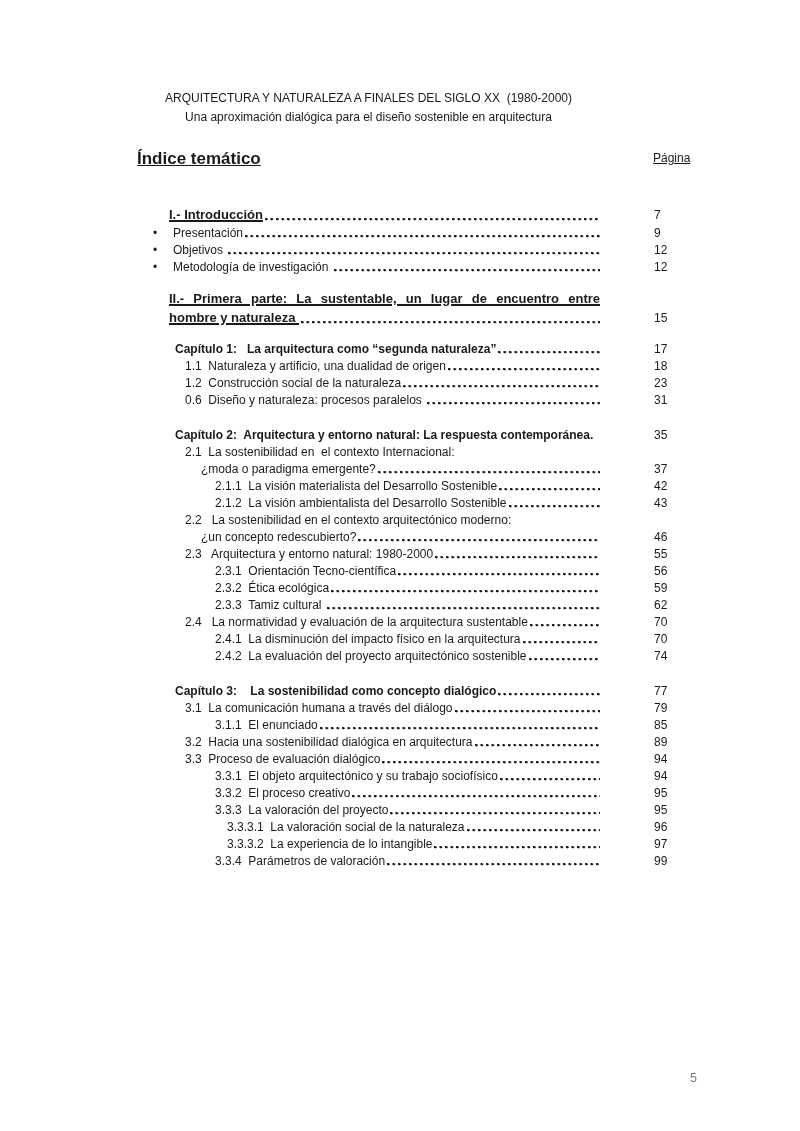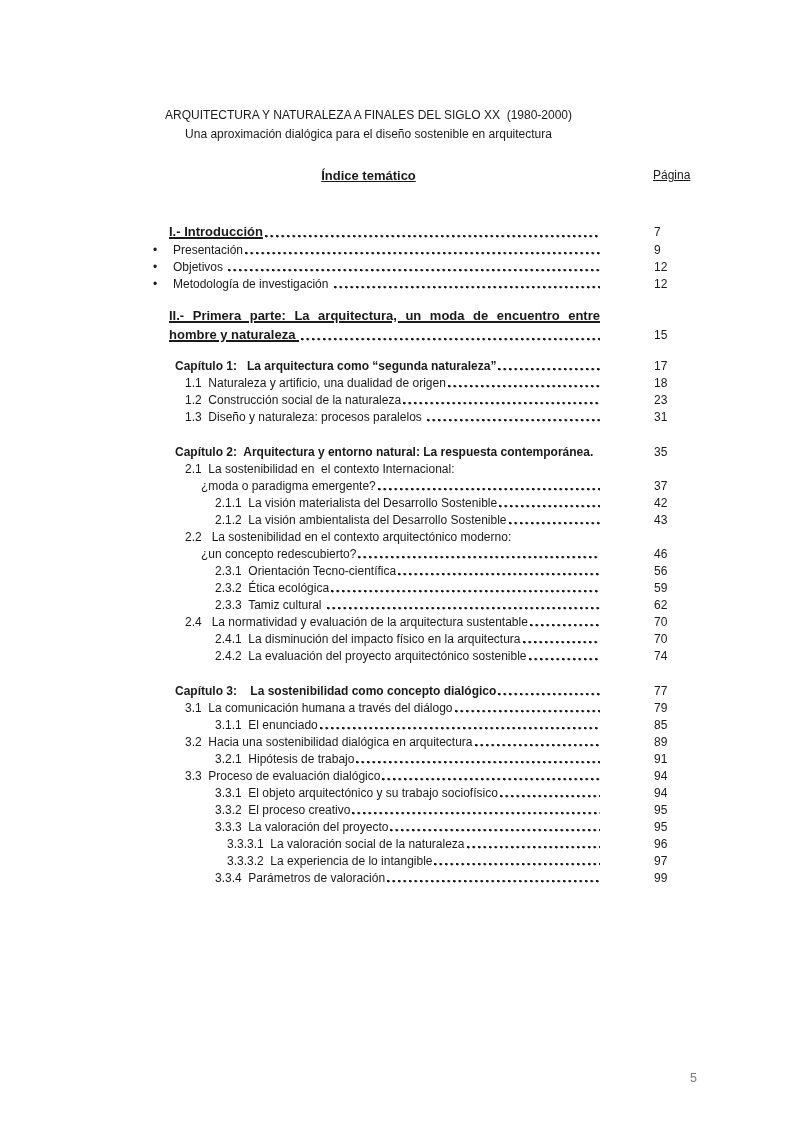--- a/index.html
+++ b/index.html
@@ -8,29 +8,29 @@
     width: 800px;
     height: 1131px;
     background: #ffffff;
     font-family: "Liberation Sans", "DejaVu Sans", sans-serif;
     color: #1a1a1a;
     overflow: hidden;
   }
   .content {
     position: absolute;
     left: 137px;
-    top: 106px;
+    top: 89px;
     width: 557px;
   }
   .doc-title-block { width: 463px; text-align: center; }
   .doc-title-line { font-size: 12px; line-height: 19px; white-space: pre-wrap; }
   .index-row { position: relative; margin-top: 22px; height: 20px; }
   .index-title {
-    display: block; width: 463px; text-align: center;
-    font-size: 13px; font-weight: bold; text-decoration: underline; line-height: 19px;
+    display: block; width: 463px; text-align: left;
+    font-size: 17px; font-weight: bold; text-decoration: underline; line-height: 19px;
     white-space: pre-wrap;
   }
   .page-col-label {
     position: absolute; left: 516px; top: 2px;
     font-size: 12px; text-decoration: underline;
   }
   .toc { margin-top: 36px; }
   .row { display: flex; align-items: baseline; font-size: 12px; line-height: 17px; }
   .row .text { white-space: pre-wrap; }
   .lv-part { font-size: 13px; line-height: 19px; font-weight: bold; padding-left: 32px; }
@@ -98,21 +98,21 @@
           <span class="text">Objetivos </span>
           <span class="leader"></span>
           <span class="page-num">12</span>
         </div>
         <div class="row lv-bullet">
           <span class="text">Metodología de investigación </span>
           <span class="leader"></span>
           <span class="page-num">12</span>
         </div>
         <div class="row lv-part b u justify gap-md">
-          <span class="text">II.- Primera parte: La arquitectura, un moda de encuentro entre</span>
+          <span class="text">II.- Primera parte: La sustentable, un lugar de encuentro entre</span>
           <span class="page-num"></span>
         </div>
         <div class="row lv-part b u">
           <span class="text">hombre y naturaleza </span>
           <span class="leader"></span>
           <span class="page-num">15</span>
         </div>
         <div class="row lv-chapter b gap-md">
           <span class="text">Capítulo 1:   La arquitectura como “segunda naturaleza”</span>
           <span class="leader"></span>
@@ -122,21 +122,21 @@
           <span class="text">1.1  Naturaleza y artificio, una dualidad de origen</span>
           <span class="leader"></span>
           <span class="page-num">18</span>
         </div>
         <div class="row lv-s1">
           <span class="text">1.2  Construcción social de la naturaleza</span>
           <span class="leader"></span>
           <span class="page-num">23</span>
         </div>
         <div class="row lv-s1">
-          <span class="text">1.3  Diseño y naturaleza: procesos paralelos </span>
+          <span class="text">0.6  Diseño y naturaleza: procesos paralelos </span>
           <span class="leader"></span>
           <span class="page-num">31</span>
         </div>
         <div class="row lv-chapter b gap-lg">
           <span class="text">Capítulo 2:  Arquitectura y entorno natural: La respuesta contemporánea.</span>
           <span class="filler"></span>
           <span class="page-num">35</span>
         </div>
         <div class="row lv-s1">
           <span class="text">2.1  La sostenibilidad en  el contexto Internacional:</span>
@@ -161,20 +161,25 @@
         <div class="row lv-s1">
           <span class="text">2.2   La sostenibilidad en el contexto arquitectónico moderno:</span>
           <span class="filler"></span>
           <span class="page-num"></span>
         </div>
         <div class="row lv-cont">
           <span class="text">¿un concepto redescubierto?</span>
           <span class="leader"></span>
           <span class="page-num">46</span>
         </div>
+        <div class="row lv-s1">
+          <span class="text">2.3   Arquitectura y entorno natural: 1980-2000</span>
+          <span class="leader"></span>
+          <span class="page-num">55</span>
+        </div>
         <div class="row lv-s2">
           <span class="text">2.3.1  Orientación Tecno-científica</span>
           <span class="leader"></span>
           <span class="page-num">56</span>
         </div>
         <div class="row lv-s2">
           <span class="text">2.3.2  Ética ecológica</span>
           <span class="leader"></span>
           <span class="page-num">59</span>
         </div>
@@ -211,25 +216,20 @@
         <div class="row lv-s2">
           <span class="text">3.1.1  El enunciado</span>
           <span class="leader"></span>
           <span class="page-num">85</span>
         </div>
         <div class="row lv-s1">
           <span class="text">3.2  Hacia una sostenibilidad dialógica en arquitectura</span>
           <span class="leader"></span>
           <span class="page-num">89</span>
         </div>
-        <div class="row lv-s2">
-          <span class="text">3.2.1  Hipótesis de trabajo</span>
-          <span class="leader"></span>
-          <span class="page-num">91</span>
-        </div>
         <div class="row lv-s1">
           <span class="text">3.3  Proceso de evaluación dialógico</span>
           <span class="leader"></span>
           <span class="page-num">94</span>
         </div>
         <div class="row lv-s2">
           <span class="text">3.3.1  El objeto arquitectónico y su trabajo sociofísico</span>
           <span class="leader"></span>
           <span class="page-num">94</span>
         </div>

